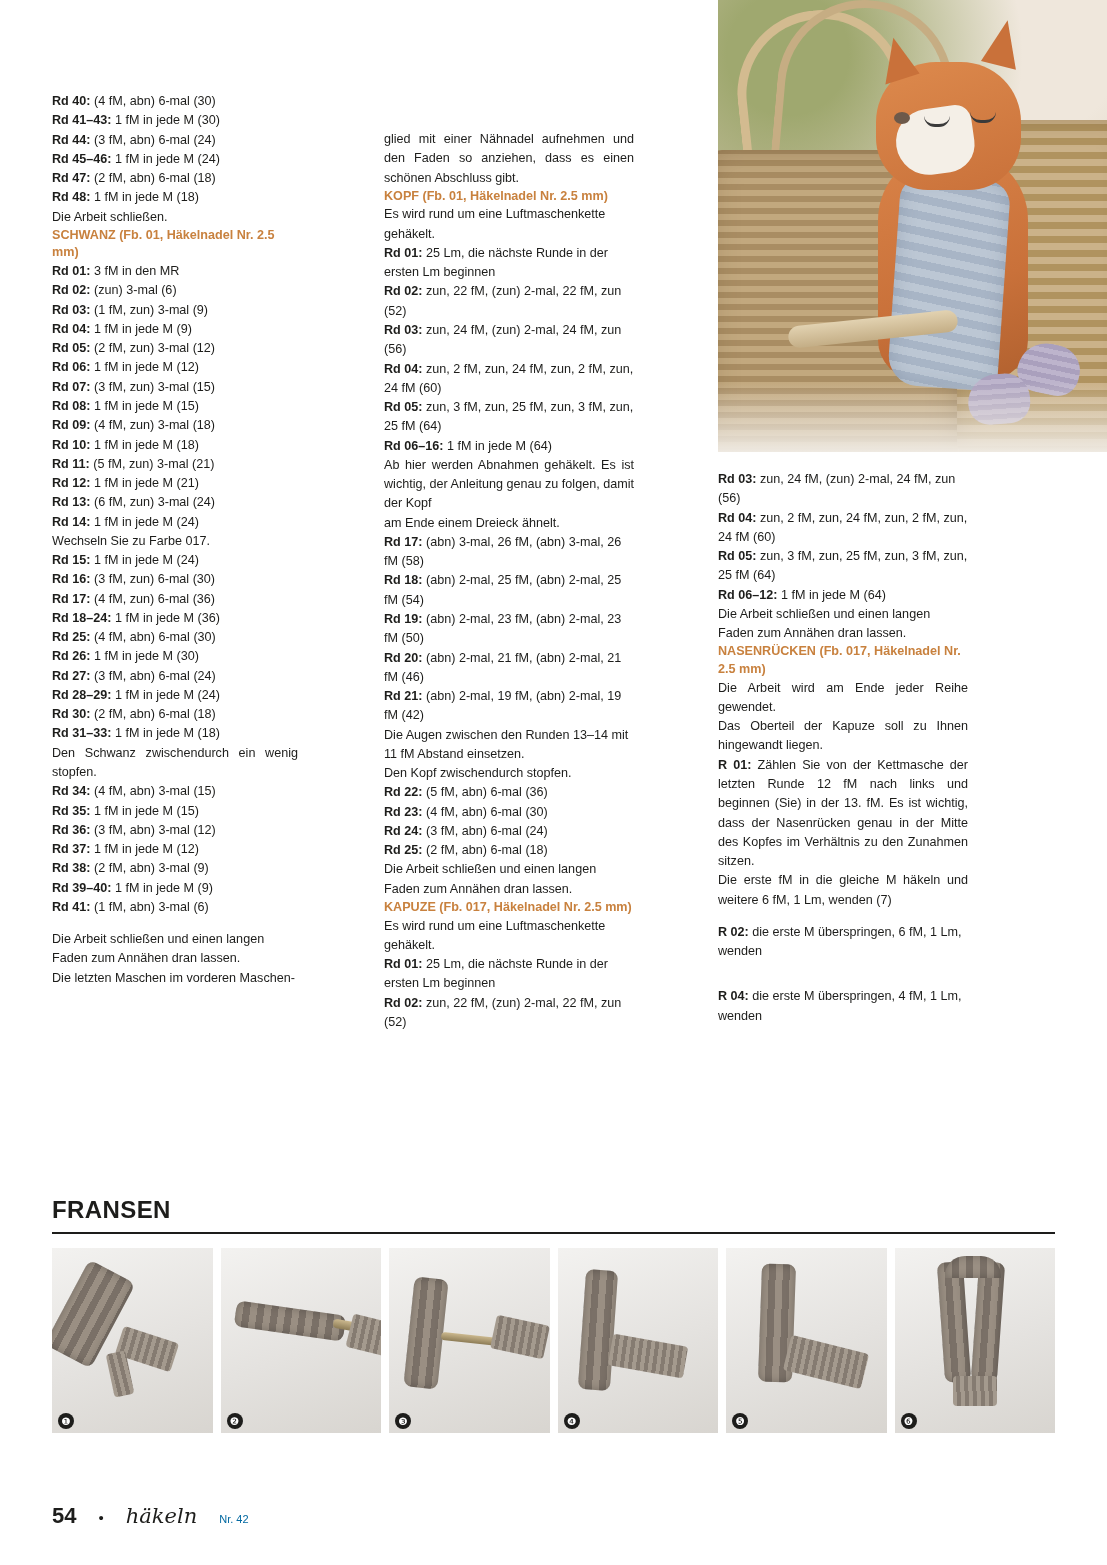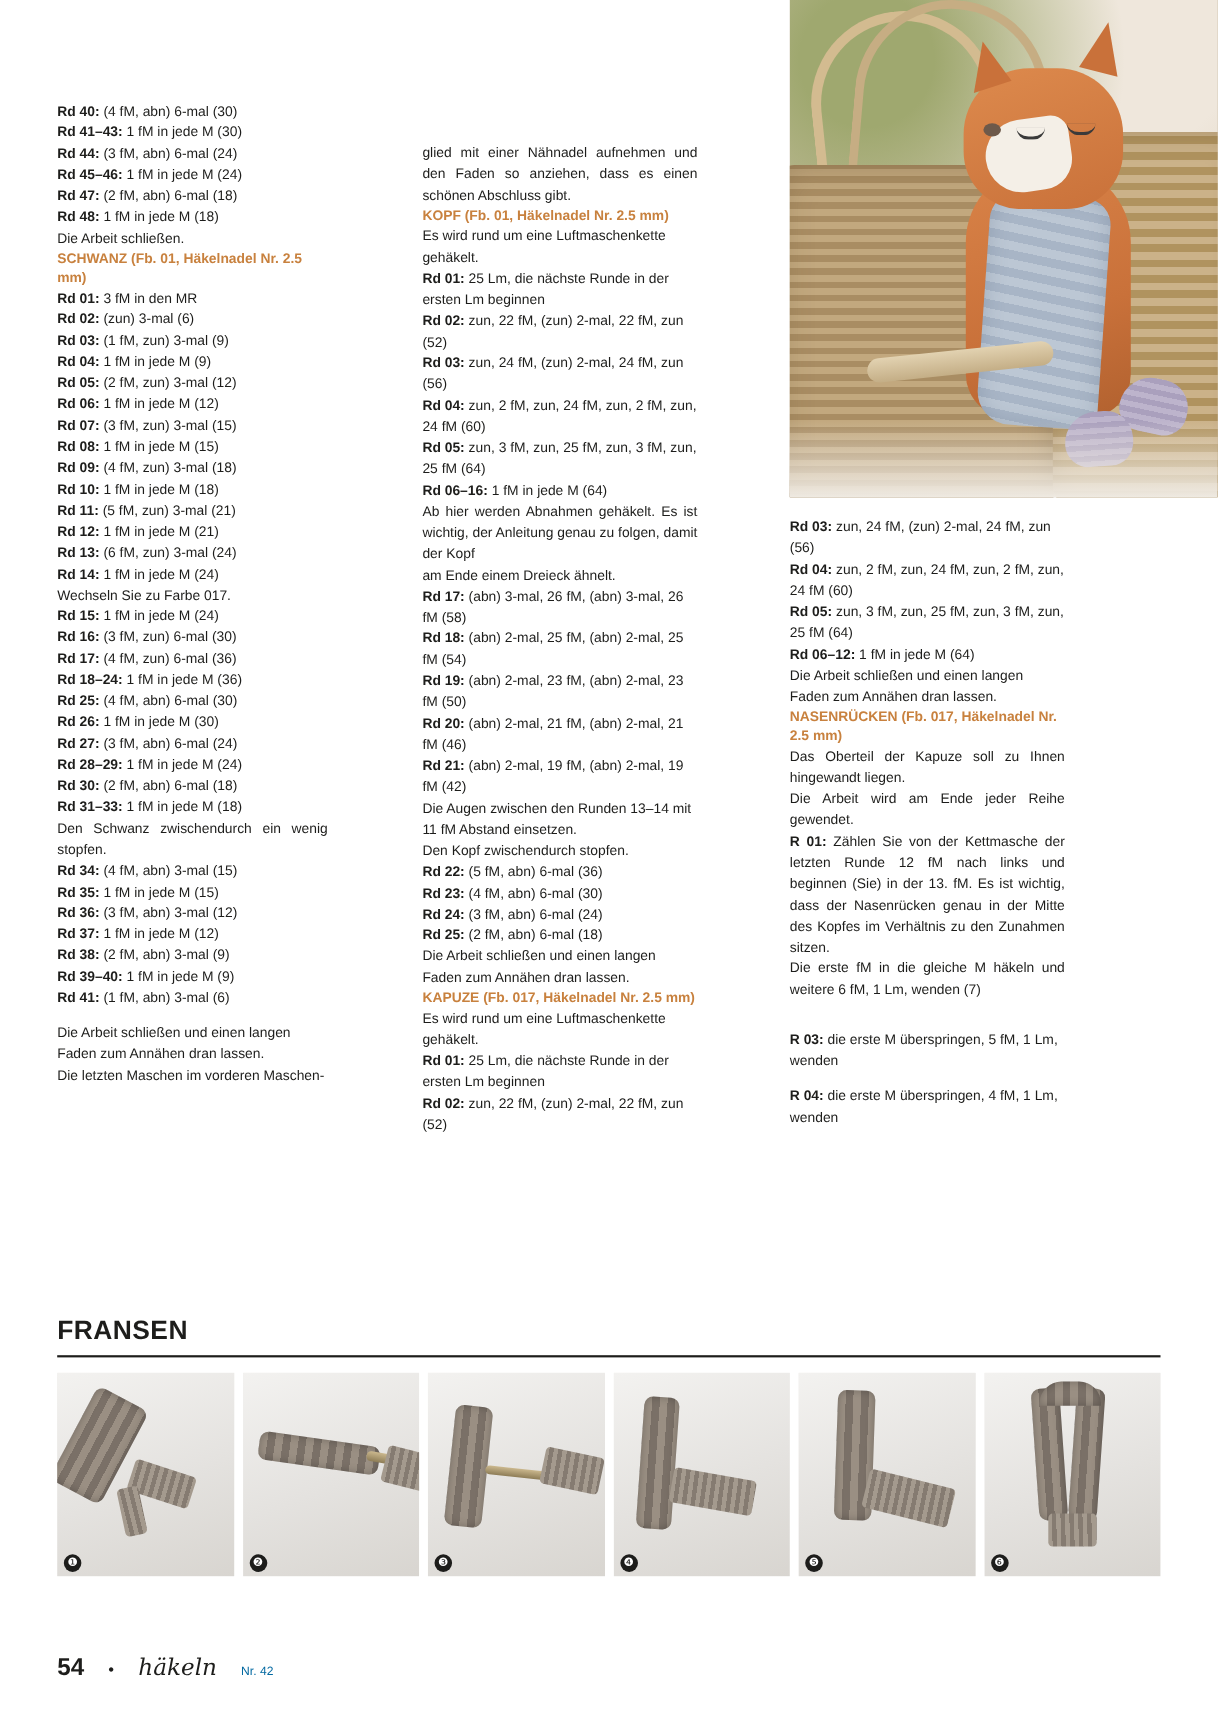--- a/index.html
+++ b/index.html
@@ -366,28 +366,28 @@
 
   <div class="col col-3">
     <p><span class="lbl">Rd 03:</span><span> zun, 24 fM, (zun) 2-mal, 24 fM, zun (56)</span></p>
     <p><span class="lbl">Rd 04:</span><span> zun, 2 fM, zun, 24 fM, zun, 2 fM, zun, 24 fM (60)</span></p>
     <p><span class="lbl">Rd 05:</span><span> zun, 3 fM, zun, 25 fM, zun, 3 fM, zun, 25 fM (64)</span></p>
     <p><span class="lbl">Rd 06–12:</span><span> 1 fM in jede M (64)</span></p>
 
     <p>Die Arbeit schließen und einen langen Faden zum Annähen dran lassen.</p>
 
     <p class="head">NASENRÜCKEN (Fb. 017, Häkelnadel Nr. 2.5 mm)</p>
+    <p class="just">Die Arbeit wird am Ende jeder Reihe gewendet.</p>
     <p class="just">Das Oberteil der Kapuze soll zu Ihnen hingewandt liegen.</p>
-    <p class="just">Die Arbeit wird am Ende jeder Reihe gewendet.</p>
 
     <p class="just"><span class="lbl">R 01:</span><span> Zählen Sie von der Kettmasche der letzten Runde 12 fM nach links und beginnen (Sie) in der 13. fM. Es ist wichtig, dass der Nasenrücken genau in der Mitte des Kopfes im Verhältnis zu den Zunahmen sitzen.</span></p>
     <p class="just">Die erste fM in die gleiche M häkeln und weitere 6 fM, 1 Lm, wenden (7)</p>
     <div class="gap"></div>
+    <p><span class="lbl">R 02:</span><span> die erste M überspringen, 6 fM, 1 Lm, wenden</span></p>
     <div class="gap"></div>
-    <p><span class="lbl">R 03:</span><span> die erste M überspringen, 5 fM, 1 Lm, wenden</span></p>
     <div class="gap"></div>
     <p><span class="lbl">R 04:</span><span> die erste M überspringen, 4 fM, 1 Lm, wenden</span></p>
   </div>
 
   <div class="fransen-title">FRANSEN</div>
   <div class="fransen-rule"></div>
 
   <div class="steps">
 
     <div class="step">

